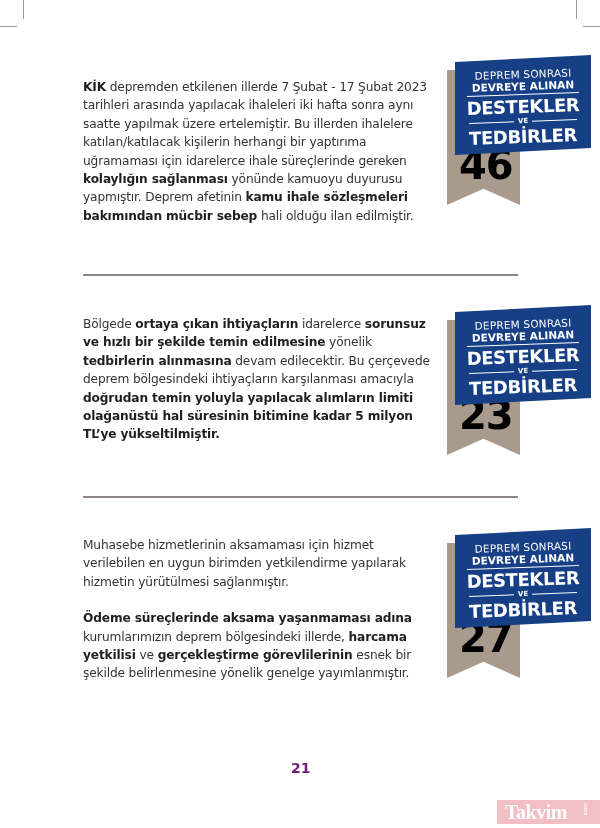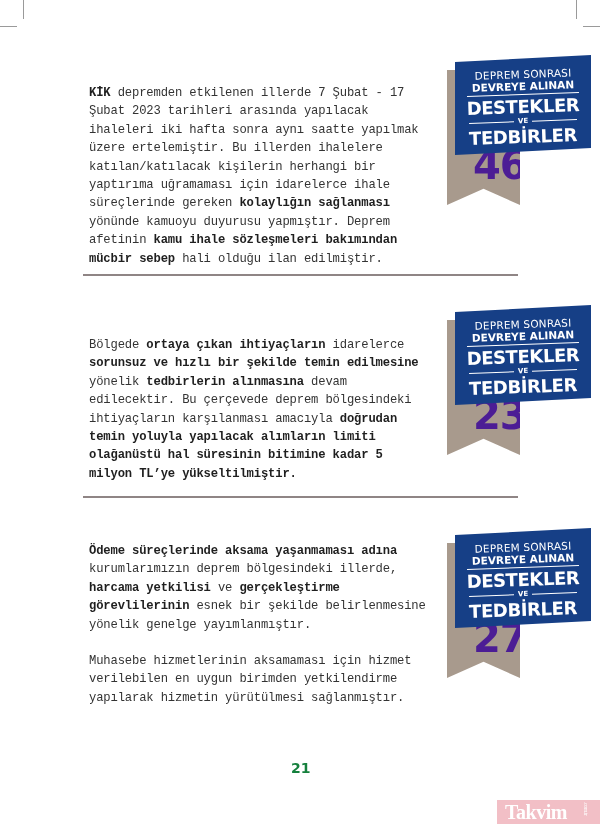--- a/index.html
+++ b/index.html
@@ -1,39 +1,39 @@
 <!DOCTYPE html>
 <html><head>
 <meta charset="utf-8">
 <style>
   html, body { margin:0; padding:0; }
   body { width:600px; height:828px; background:#ffffff; position:relative; overflow:hidden;
          font-family:"DejaVu Sans", sans-serif; color:#2b2b2b; }
   .crop { position:absolute; background:#9a9a9a; }
   .section { position:absolute; left:83px; width:350px; font-size:12.2px; line-height:18.4px; color:#333; letter-spacing:-0.15px; }
-  .section p { margin:6px;font-family:Liberation Mono, monospace; }
+  .section p { margin:0; }
   .section p + p { margin-top:18px; }
   .section b { font-weight:bold; color:#1f1f1f; }
   .divider { position:absolute; left:83px; width:435px; height:2px; background:#8f8585; }
   .badge { position:absolute; left:444px; width:150px; height:160px; }
   .ribbon { position:absolute; left:3px; top:15px; width:73px; height:135px; background:#a89a8d;
             clip-path: polygon(0 0, 100% 0, 100% 100%, 50% 88%, 0 100%); }
-  .ribbon-num { position:absolute; left:26px; bottom:20px; color:#4c1d95; font-weight:bold; font-size:40px;
+  .ribbon-num { position:absolute; left:12px; bottom:20px; color:#000000; font-weight:bold; font-size:40px;
                 line-height:40px; letter-spacing:-1px; font-family:"DejaVu Sans", sans-serif; }
   .banner { position:absolute; left:11px; top:0; width:136px; height:100px; background:#163f86;
             clip-path: polygon(0 7%, 100% 0, 100% 93%, 0 100%); color:#fff; text-align:center; }
   .b1 { position:absolute; top:13px; left:0; right:0; font-size:10.5px; letter-spacing:0.2px; transform:rotate(-2deg); }
   .b2 { position:absolute; top:25px; left:0; right:0; font-size:10.5px; font-weight:bold; transform:rotate(-2deg); }
   .b2line { position:absolute; top:39px; left:12px; right:12px; height:1px; background:#fff; transform:rotate(-2deg); }
   .b3 { position:absolute; top:41px; left:0; right:0; font-size:18px; font-weight:bold; letter-spacing:-0.4px; transform:rotate(-2deg); }
   .b4 { position:absolute; top:62px; left:14px; right:14px; font-size:7px; font-weight:bold; transform:rotate(-2deg);
         display:flex; align-items:center; gap:4px; }
   .b4 .ln { flex:1; height:1px; background:#fff; }
   .b5 { position:absolute; top:71px; left:0; right:0; font-size:18px; font-weight:bold; letter-spacing:-0.4px; transform:rotate(-2deg); }
-  .page-num { position:absolute; left:291px; top:760px; font-weight:bold; font-size:14px; color:#15803d; }
+  .page-num { position:absolute; left:291px; top:760px; font-weight:bold; font-size:14px; color:#701a75; }
   .wm { position:absolute; left:497px; top:800px; width:103px; height:24px; background:#f1b9c0; opacity:0.9;
         color:#fff; font-weight:bold; font-size:20px; line-height:24px; padding-left:8px; box-sizing:border-box; letter-spacing:-0.5px;font-family:Liberation Serif, serif; }
   .wm small { font-size:6px; font-weight:normal; writing-mode:vertical-rl; position:absolute; right:2px; top:2px; }
 </style>
 </head>
 <body>
 
 <div class="crop" style="left:23px;top:0;width:1px;height:19px;"></div>
 <div class="crop" style="left:0;top:26px;width:17px;height:1px;"></div>
 <div class="crop" style="left:576px;top:0;width:1px;height:19px;"></div>
@@ -54,21 +54,21 @@
     <div class="b4">
       <span class="ln"></span>
       <span>VE</span>
       <span class="ln"></span>
     </div>
     <div class="b5">TEDBİRLER</div>
   </div>
 </div>
 <div class="divider" style="top:274px;"></div>
 
-<div class="section" style="top:330px;">
+<div class="section" style="top:315px;">
     <p><span>Bölgede </span><b>ortaya çıkan ihtiyaçların</b><span> idarelerce </span><b>sorunsuz ve hızlı bir şekilde temin edilmesine</b><span> yönelik </span><b>tedbirlerin alınmasına</b><span> devam edilecektir. Bu çerçevede deprem bölgesindeki ihtiyaçların karşılanması amacıyla </span><b>doğrudan temin yoluyla yapılacak alımların limiti olağanüstü hal süresinin bitimine kadar 5 milyon TL’ye yükseltilmiştir.</b></p>
   </div>
 <div class="badge" style="top:305px;">
   <div class="ribbon">
     <div class="ribbon-num">23</div>
   </div>
   <div class="banner">
     <div class="b1">DEPREM SONRASI</div>
     <div class="b2">DEVREYE ALINAN</div>
     <div class="b2line"></div>
@@ -77,22 +77,22 @@
       <span class="ln"></span>
       <span>VE</span>
       <span class="ln"></span>
     </div>
     <div class="b5">TEDBİRLER</div>
   </div>
 </div>
 <div class="divider" style="top:496px;"></div>
 
 <div class="section" style="top:536px;">
+    <p><span>Muhasebe hizmetlerinin aksamaması için hizmet verilebilen en uygun birimden yetkilendirme yapılarak hizmetin yürütülmesi sağlanmıştır.</span></p>
     <p><b>Ödeme süreçlerinde aksama yaşanmaması adına</b><span> kurumlarımızın deprem bölgesindeki illerde, </span><b>harcama yetkilisi</b><span> ve </span><b>gerçekleştirme görevlilerinin</b><span> esnek bir şekilde belirlenmesine yönelik genelge yayımlanmıştır.</span></p>
-    <p><span>Muhasebe hizmetlerinin aksamaması için hizmet verilebilen en uygun birimden yetkilendirme yapılarak hizmetin yürütülmesi sağlanmıştır.</span></p>
   </div>
 <div class="badge" style="top:528px;">
   <div class="ribbon">
     <div class="ribbon-num">27</div>
   </div>
   <div class="banner">
     <div class="b1">DEPREM SONRASI</div>
     <div class="b2">DEVREYE ALINAN</div>
     <div class="b2line"></div>
     <div class="b3">DESTEKLER</div>

